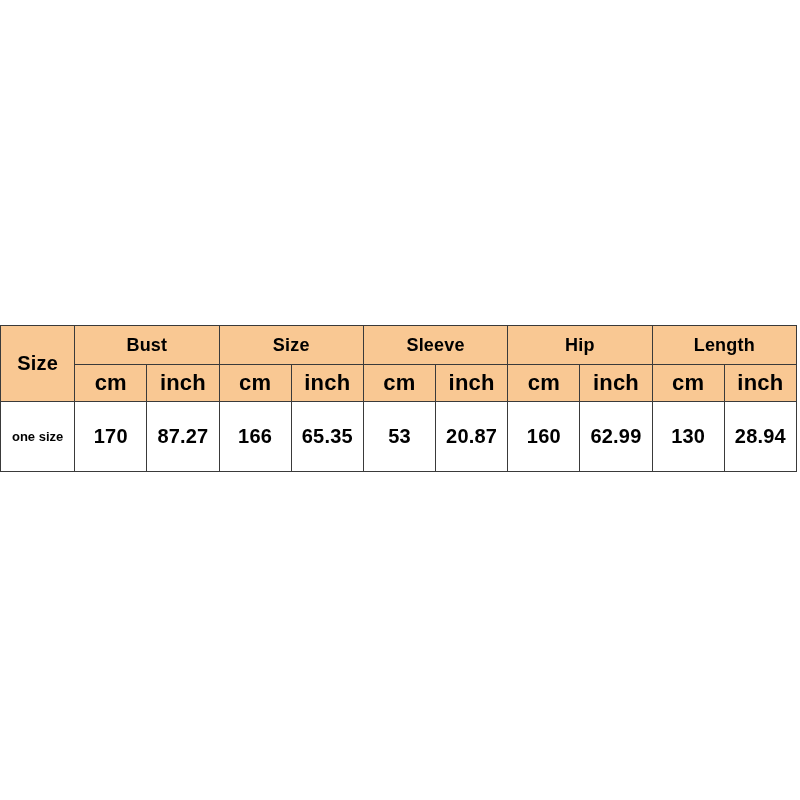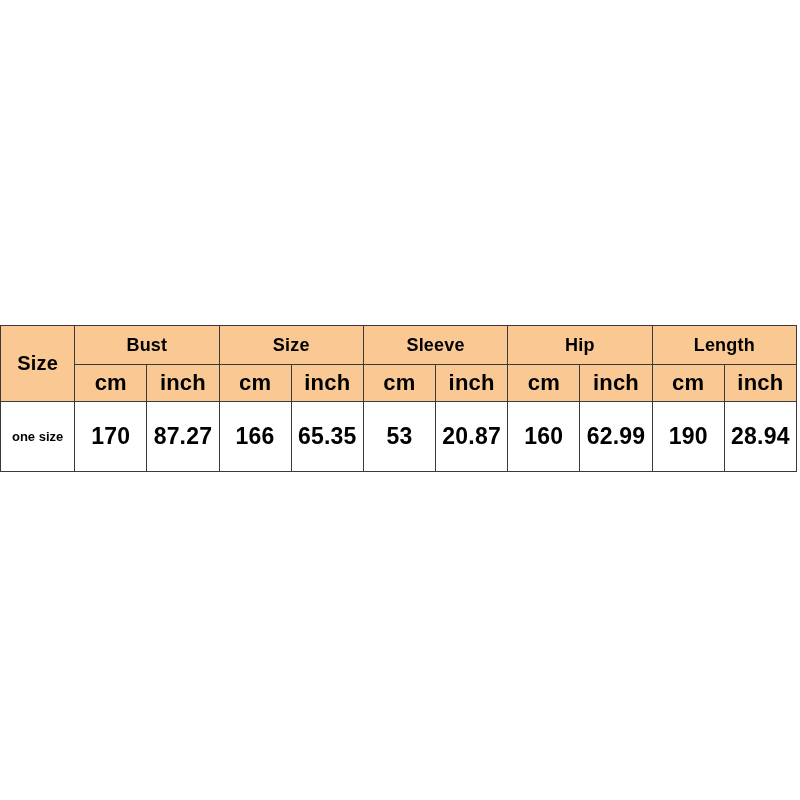--- a/index.html
+++ b/index.html
@@ -73,21 +73,21 @@
     background: #ffffff;
     height: 69px;
     font-size: 13px;
     line-height: 1.35;
     padding: 0 6px;
   }
 
   td.cell-value {
     background: #ffffff;
     height: 69px;
-    font-size: 23px;
+    font-size: 20px;
     letter-spacing: 0.2px;
   }
 
   col.col-unit { width: 72px; }
 </style>
 </head>
 <body>
 
 <div id="page">
 
@@ -132,20 +132,20 @@
         <tr>
           <td class="cell-size">one size</td>
           <td class="cell-value">170</td>
           <td class="cell-value">87.27</td>
           <td class="cell-value">166</td>
           <td class="cell-value">65.35</td>
           <td class="cell-value">53</td>
           <td class="cell-value">20.87</td>
           <td class="cell-value">160</td>
           <td class="cell-value">62.99</td>
-          <td class="cell-value">190</td>
+          <td class="cell-value">130</td>
           <td class="cell-value">28.94</td>
         </tr>
       </tbody>
     </table>
   </div>
 
 </div>
 
 </body></html>

